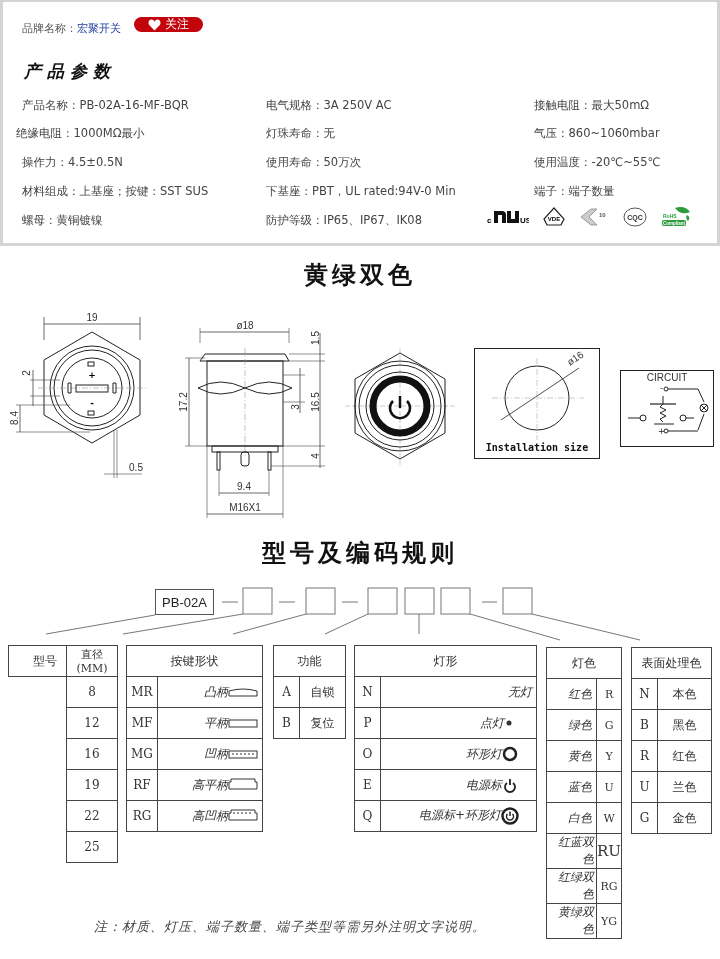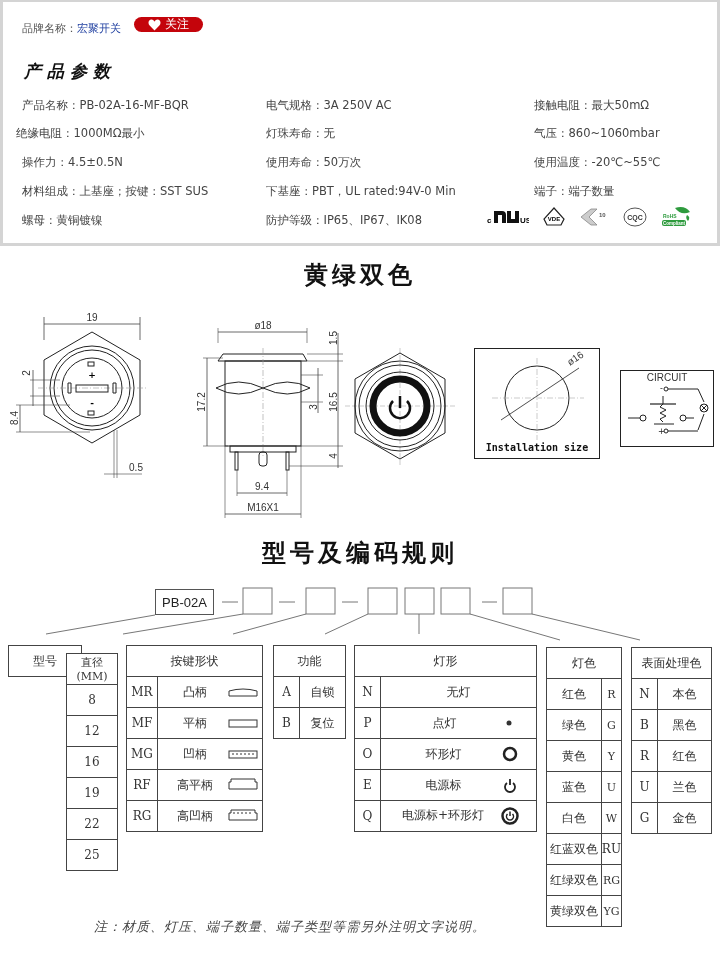--- a/index.html
+++ b/index.html
@@ -14,21 +14,21 @@
   .certs { position: absolute; left: 484px; top: 204px; display: flex; align-items: center; gap: 14px; }
   .cert { display: flex; align-items: center; justify-content: center; font-weight: bold; color: #111; }
   .h2 { position: absolute; left: 0; width: 720px; text-align: center; font-size: 24px; font-weight: bold; letter-spacing: 4px; color: #111; }
   .diag { position: absolute; }
   .diag svg { overflow: visible; }
   .dim { font-family: "Liberation Sans", sans-serif; font-size: 10px; fill: #333; }
   .pb-box { position: absolute; left: 155px; top: 589px; width: 59px; height: 26px; border: 1px solid #555; font-family: "Liberation Sans", sans-serif; font-size: 13px; display: flex; align-items: center; justify-content: center; color: #222; }
   .tbl { position: absolute; border-collapse: collapse; font-family: "DejaVu Serif", serif; font-size: 12px; color: #333; background:#fff; }
   .tbl td { border: 1px solid #444; height: 31px; text-align: center; padding: 0 4px; }
   .tbl .hdr td { height: 31px; }
-  .tbl td.left { text-align: center; }
+  .tbl td.left { text-align: right; font-style: italic; }
   .note { position: absolute; left: 94px; top: 918px; font-family: Liberation Sans, sans-serif; font-style: italic; font-size: 13px; color: #444; letter-spacing: 1px; }
   .lines { position: absolute; left: 0; top: 0; pointer-events: none; }
 </style>
 </head>
 <body>
 
 <div class="card">
   <div class="brand">
     <span>品牌名称：</span>
     <span class="val">宏聚开关</span>
@@ -125,21 +125,21 @@
     <line x1="30" y1="86" x2="60" y2="86" stroke="#444" stroke-width="0.6"></line>
     <line x1="33" y1="60" x2="33" y2="96" stroke="#444" stroke-width="0.8"></line>
     <text class="dim" x="27" y="66" transform="rotate(-90 27 63)" text-anchor="middle">2</text>
     <line x1="114" y1="120" x2="114" y2="168" stroke="#444" stroke-width="0.6"></line>
     <line x1="117" y1="120" x2="117" y2="168" stroke="#444" stroke-width="0.6"></line>
     <line x1="104" y1="164" x2="142" y2="164" stroke="#444" stroke-width="0.6"></line>
     <text class="dim" x="136" y="161" text-anchor="middle">0.5</text>
   </svg>
 </div>
 
-<div class="diag" style="left:183px;top:318px;">
+<div class="diag" style="left:165px;top:318px;">
   <svg width="175" height="200">
     <line x1="35" y1="10" x2="35" y2="25" stroke="#444" stroke-width="0.6"></line>
     <line x1="124" y1="10" x2="124" y2="25" stroke="#444" stroke-width="0.6"></line>
     <line x1="35" y1="14" x2="124" y2="14" stroke="#444" stroke-width="0.8"></line>
     <text class="dim" x="80" y="11" text-anchor="middle">ø18</text>
     <path d="M35 43 L40 36 H120 L124 43 Z" fill="none" stroke="#222"></path>
     <rect x="42" y="43" width="76" height="85" fill="none" stroke="#222"></rect>
     <path d="M33 70 Q55 58 80 70 Q105 58 127 70 Q105 82 80 70 Q55 82 33 70Z" fill="none" stroke="#222"></path>
     <line x1="80" y1="30" x2="80" y2="140" stroke="#999" stroke-width="0.6" stroke-dasharray="6,2,1,2"></line>
     <rect x="47" y="128" width="66" height="6" fill="none" stroke="#222"></rect>
@@ -251,21 +251,21 @@
 </svg>
 
 <table class="tbl" style="left:8px;top:645px;width:74px;font-family:Liberation Serif, serif;">
   <tbody>
       <tr>
         <td>型号</td>
       </tr>
 </tbody>
   </table>
 
-<table class="tbl" style="left:66px;top:645px;width:52px;margin-top:8px;">
+<table class="tbl" style="left:66px;top:645px;width:52px;">
   <tbody>
       <tr class="hdr">
         <td style="font-size:11px;padding:0">直径(MM)</td>
       </tr>
   <tr>
         <td>8</td>
       </tr>
   <tr>
         <td>12</td>
       </tr>
@@ -399,21 +399,21 @@
   <tr>
         <td class="left">蓝色</td>
         <td style="padding:0;font-size:11px">U</td>
       </tr>
   <tr>
         <td class="left">白色</td>
         <td style="padding:0;font-size:11px">W</td>
       </tr>
   <tr>
         <td class="left" style="padding:0 2px">红蓝双色</td>
-        <td style="padding:0;font-size:12px">RU</td>
+        <td style="padding:0;font-size:15px">RU</td>
       </tr>
   <tr>
         <td class="left" style="padding:0 2px">红绿双色</td>
         <td style="padding:0;font-size:11px">RG</td>
       </tr>
   <tr>
         <td class="left" style="padding:0 2px">黄绿双色</td>
         <td style="padding:0;font-size:11px">YG</td>
       </tr>
 </tbody>

